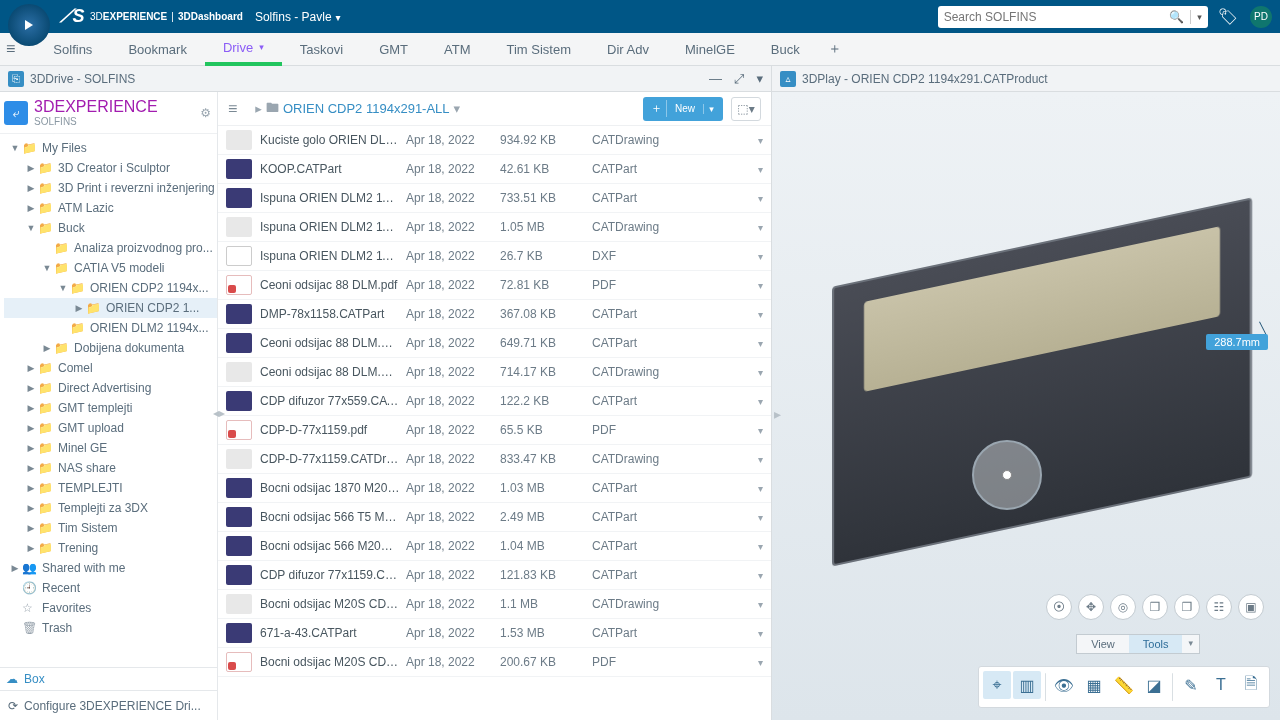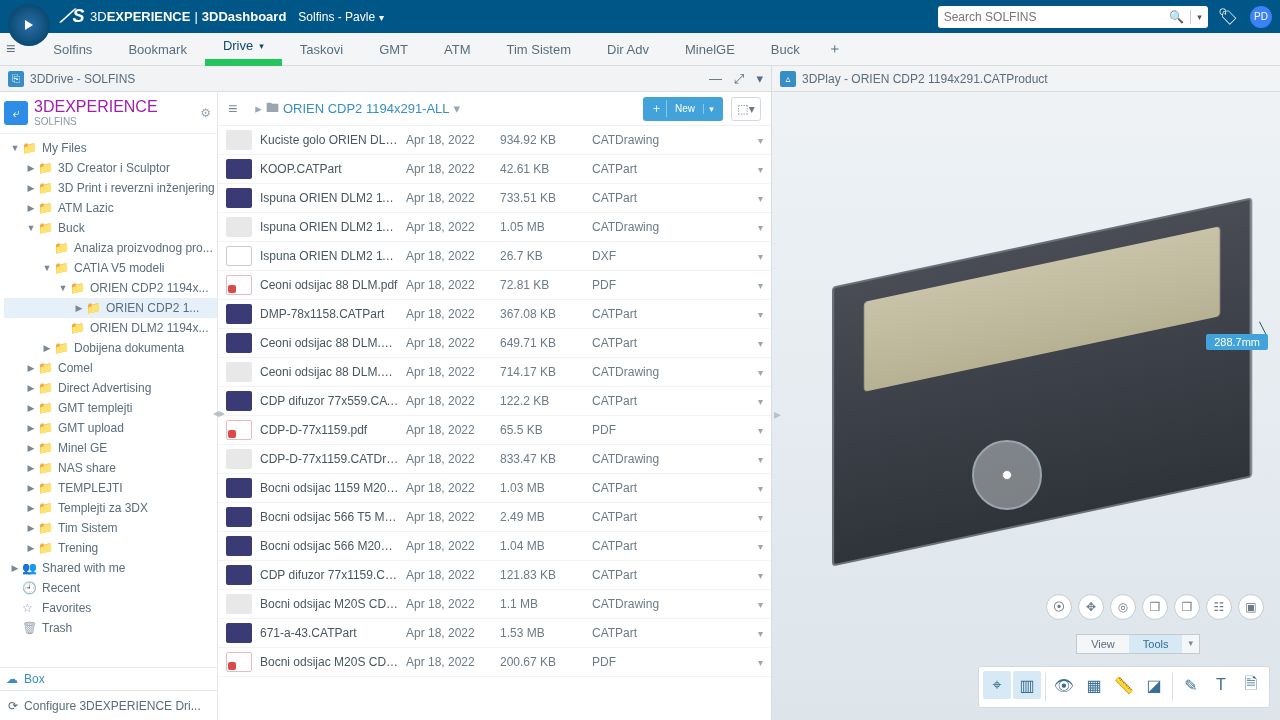--- a/index.html
+++ b/index.html
@@ -1,35 +1,35 @@
 <!DOCTYPE html>
 <html><head>
 <meta charset="utf-8">
 <style>
 *{box-sizing:border-box;margin:0;padding:0;font-family:Arial,Helvetica,sans-serif}
 body{width:1280px;height:720px;overflow:hidden;background:#fff;font-size:12px;color:#333}
 .topbar{height:33px;background:#005686;display:flex;align-items:center;color:#fff;padding:0 8px}
 .compass{width:42px;height:42px;border-radius:50%;background:radial-gradient(circle,#2b6ea5 0%,#0a4a73 70%);position:relative;margin-right:10px;top:8px;display:flex;align-items:center;justify-content:center}
 .compass .play{width:0;height:0;border-left:8px solid #fff;border-top:5px solid transparent;border-bottom:5px solid transparent}
 .logo3ds{font-size:18px;font-style:italic;font-weight:bold;width:24px;margin-right:6px}
-.brand{font-size:13px}
+.brand{font-size:10px}
 .brand b{font-weight:bold}
 .brand-sep{margin:0 4px}
 .workspace{margin-left:12px;cursor:pointer}
 .workspace .chev{font-size:10px;margin-left:4px}
 .topbar-spacer{flex:1}
 .top-search{display:flex;align-items:center;background:#fff;border-radius:3px;height:22px;width:270px;padding:0 6px;color:#555}
 .top-search input{border:none;outline:none;flex:1;font-size:12px}
 .top-search .sep{width:1px;height:14px;background:#ccc;margin:0 6px}
 .top-tag{margin-left:10px;font-size:16px;cursor:pointer}
-.avatar{width:22px;height:22px;border-radius:50%;background:#3b82f6;color:#fff;display:flex;align-items:center;justify-content:center;font-size:10px;margin-left:12px}
+.avatar{width:22px;height:22px;border-radius:50%;background:#0f766e;color:#fff;display:flex;align-items:center;justify-content:center;font-size:10px;margin-left:12px}
 .tabbar{height:33px;background:#f4f5f6;border-bottom:1px solid #d9dde0;display:flex;align-items:center;padding-left:6px;color:#5a6d7c}
 .hamburger{font-size:16px;margin-right:20px;cursor:pointer;color:#5a6d7c}
 .tab{padding:0 18px;height:33px;display:flex;align-items:center;cursor:pointer;font-size:13px}
-.tab.active{color:#0c4a6e;border-bottom:7px solid #22c55e}
+.tab.active{color:#8b5cf6;border-bottom:4px solid #22c55e}
 .tab .chev{font-size:9px;margin-left:6px}
 .tab-add{font-size:14px;margin-left:10px;cursor:pointer}
 .panels{display:flex;height:654px}
 .panel-left{width:772px;border-right:1px solid #d9dde0;display:flex;flex-direction:column}
 .panel-right{flex:1;display:flex;flex-direction:column}
 .panel-hdr{height:26px;background:#f1f3f5;border-bottom:1px solid #d9dde0;display:flex;align-items:center;padding:0 8px;color:#5a6d7c;font-size:12px}
 .panel-hdr .app-icon{width:16px;height:16px;background:#368ec4;border-radius:2px;margin-right:6px;display:flex;align-items:center;justify-content:center;color:#fff;font-size:10px}
 .panel-hdr-spacer{flex:1}
 .panel-hdr .ctrl{margin-left:12px;cursor:pointer;font-size:13px}
 .drive-body{flex:1;display:flex;overflow:hidden}
@@ -402,21 +402,21 @@
             <div class="file-row">
               <span class="thumb draw"></span>
               <span class="name">CDP-D-77x1159.CATDra...</span>
               <span class="date">Apr 18, 2022</span>
               <span class="size">833.47 KB</span>
               <span class="type">CATDrawing</span>
               <span class="menu">▾</span>
             </div>
             <div class="file-row">
               <span class="thumb "></span>
-              <span class="name">Bocni odsijac 1159 M20S...</span>
+              <span class="name">Bocni odsijac 1870 M20S...</span>
               <span class="date">Apr 18, 2022</span>
               <span class="size">1.03 MB</span>
               <span class="type">CATPart</span>
               <span class="menu">▾</span>
             </div>
             <div class="file-row">
               <span class="thumb "></span>
               <span class="name">Bocni odsijac 566 T5 M4...</span>
               <span class="date">Apr 18, 2022</span>
               <span class="size">2.49 MB</span>

